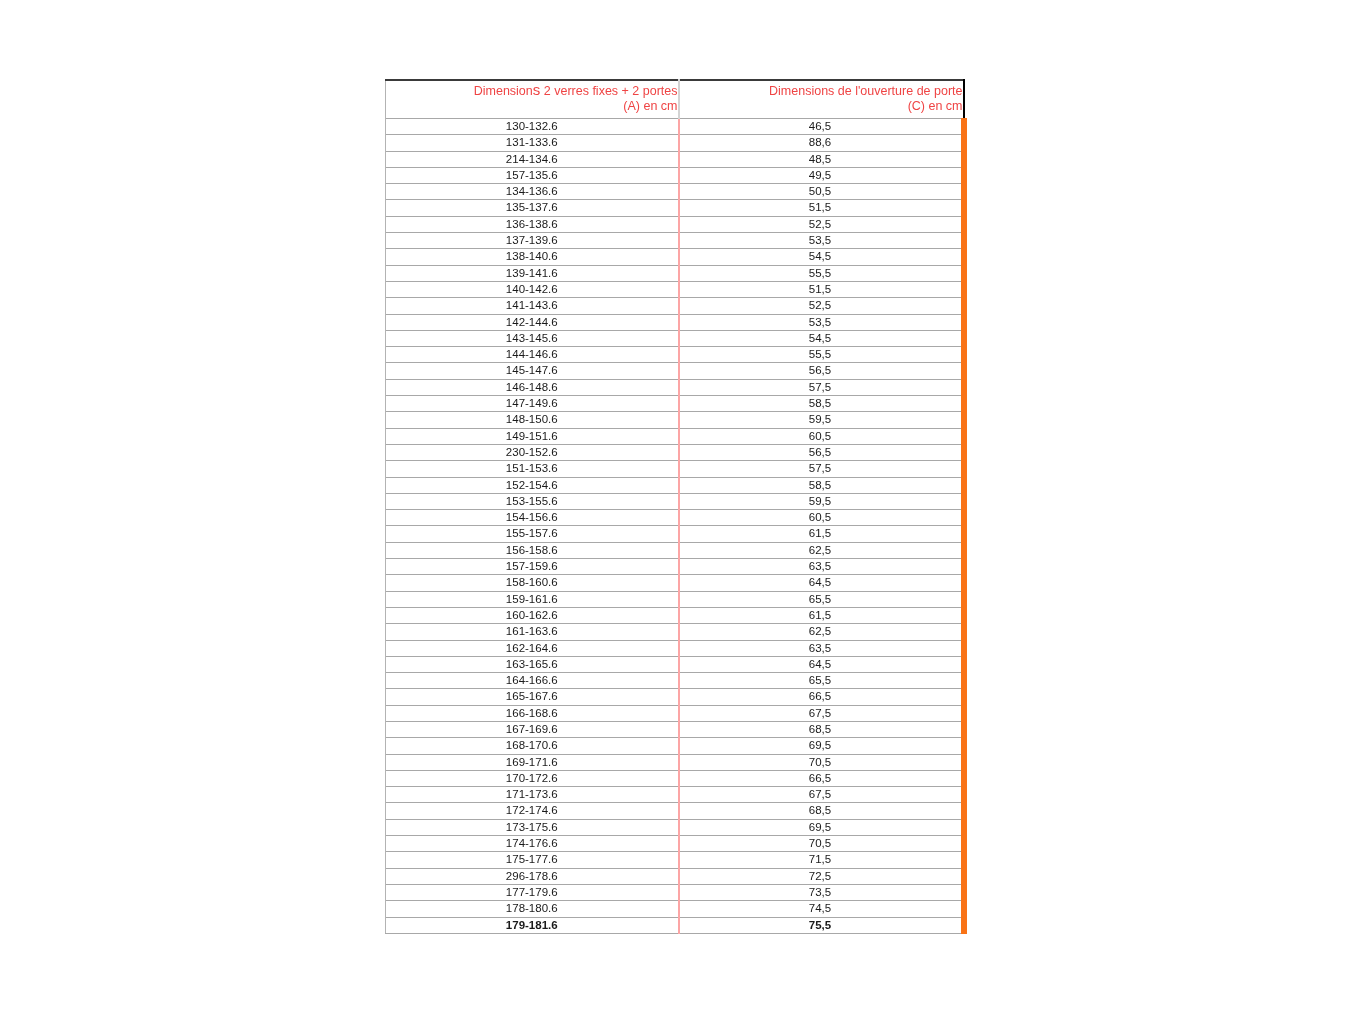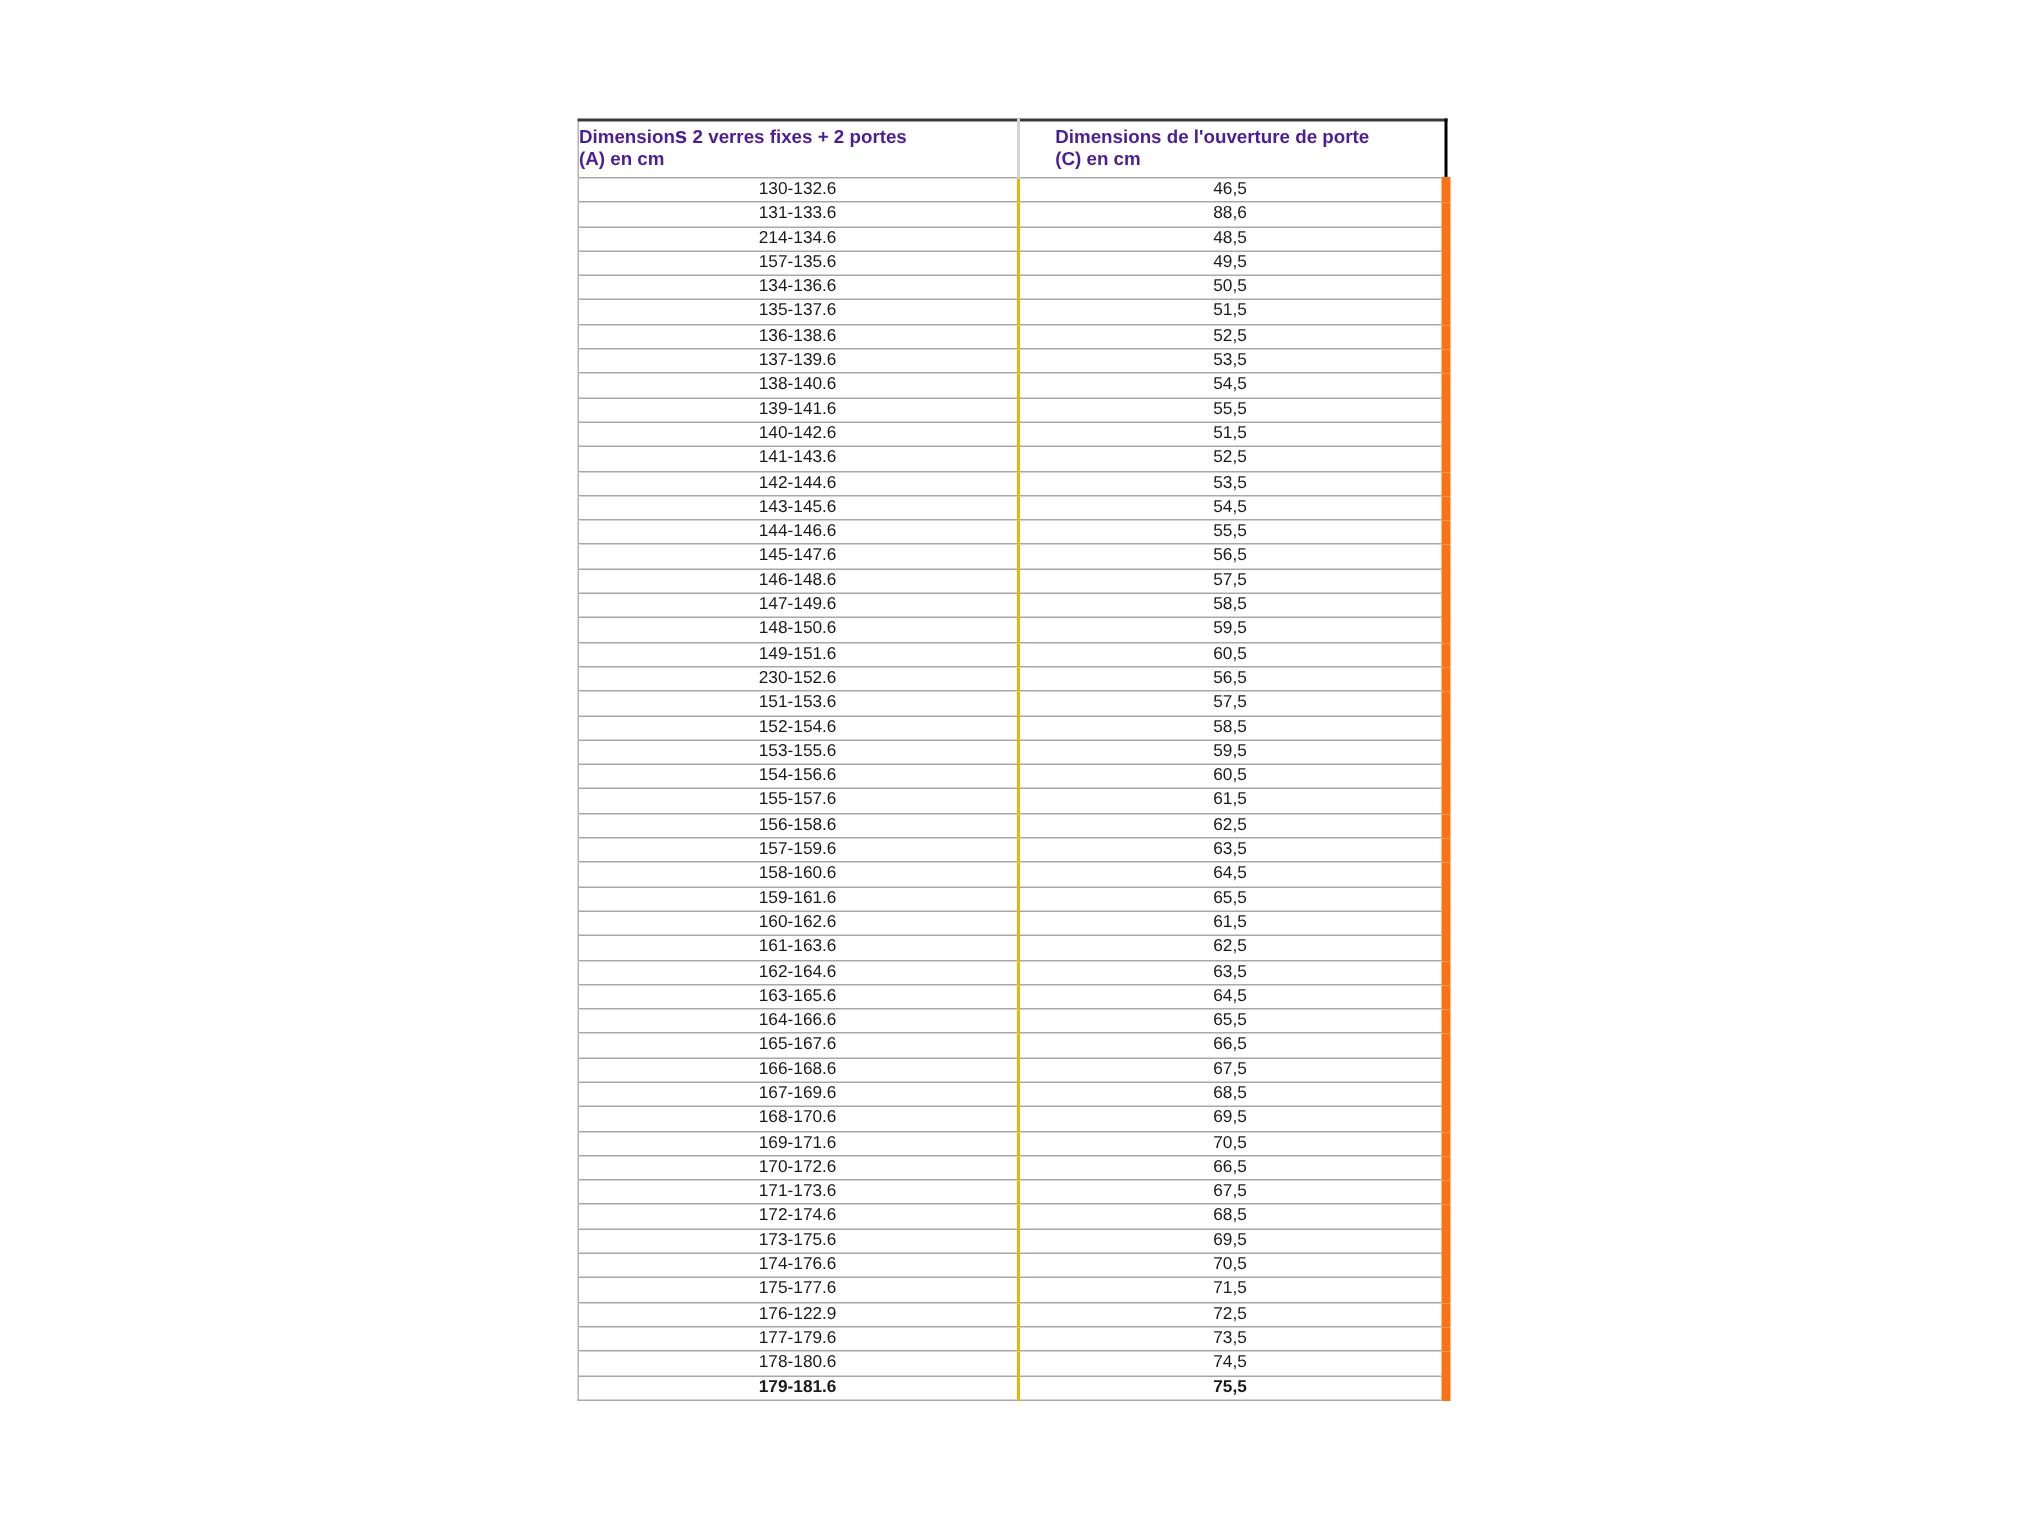--- a/index.html
+++ b/index.html
@@ -23,28 +23,28 @@
   }
   table.dim-table {
     border-collapse: collapse;
     table-layout: fixed;
     width: 578px;
   }
   col.col-a { width: 293px; }
   col.col-c { width: 285px; }
 
   thead th {
-    font-weight: bold;
+    font-weight: normal;
     font-size: 12.5px;
     line-height: 15px;
     height: 34px;
-    text-align: left;
+    text-align: right;
     vertical-align: middle;
     padding: 1px 0 2px 0;
-    color: #4c1d95;
+    color: #ef4444;
     border-top: 2px solid #3a3a3a;
     background: #ffffff;
   }
   thead th.col-a-h {
     border-left: 1px solid #b3b3b3;
     border-right: 2px solid #d4d4d4;
   }
   thead th.col-c-h {
     border-right: 2px solid #000000;
     padding-left: 24px;
@@ -60,21 +60,21 @@
     height: 15.3px;
     padding: 0;
     text-align: center;
     vertical-align: middle;
     color: #1a1a1a;
     border-top: 1px solid #a8a8a8;
     background: #ffffff;
   }
   tbody td.cell-a {
     border-left: 1px solid #b3b3b3;
-    border-right: 2px solid #eab308;
+    border-right: 2px solid #fca5a5;
   }
   tbody td.cell-c {
     border-right: 6px solid #f97316;
   }
   tbody tr:last-child td {
     border-bottom: 1px solid #a8a8a8;
     font-weight: bold;
   }
 </style>
 </head>
@@ -277,21 +277,21 @@
         </tr>
         <tr>
           <td class="cell-a">174-176.6</td>
           <td class="cell-c">70,5</td>
         </tr>
         <tr>
           <td class="cell-a">175-177.6</td>
           <td class="cell-c">71,5</td>
         </tr>
         <tr>
-          <td class="cell-a">176-122.9</td>
+          <td class="cell-a">296-178.6</td>
           <td class="cell-c">72,5</td>
         </tr>
         <tr>
           <td class="cell-a">177-179.6</td>
           <td class="cell-c">73,5</td>
         </tr>
         <tr>
           <td class="cell-a">178-180.6</td>
           <td class="cell-c">74,5</td>
         </tr>

